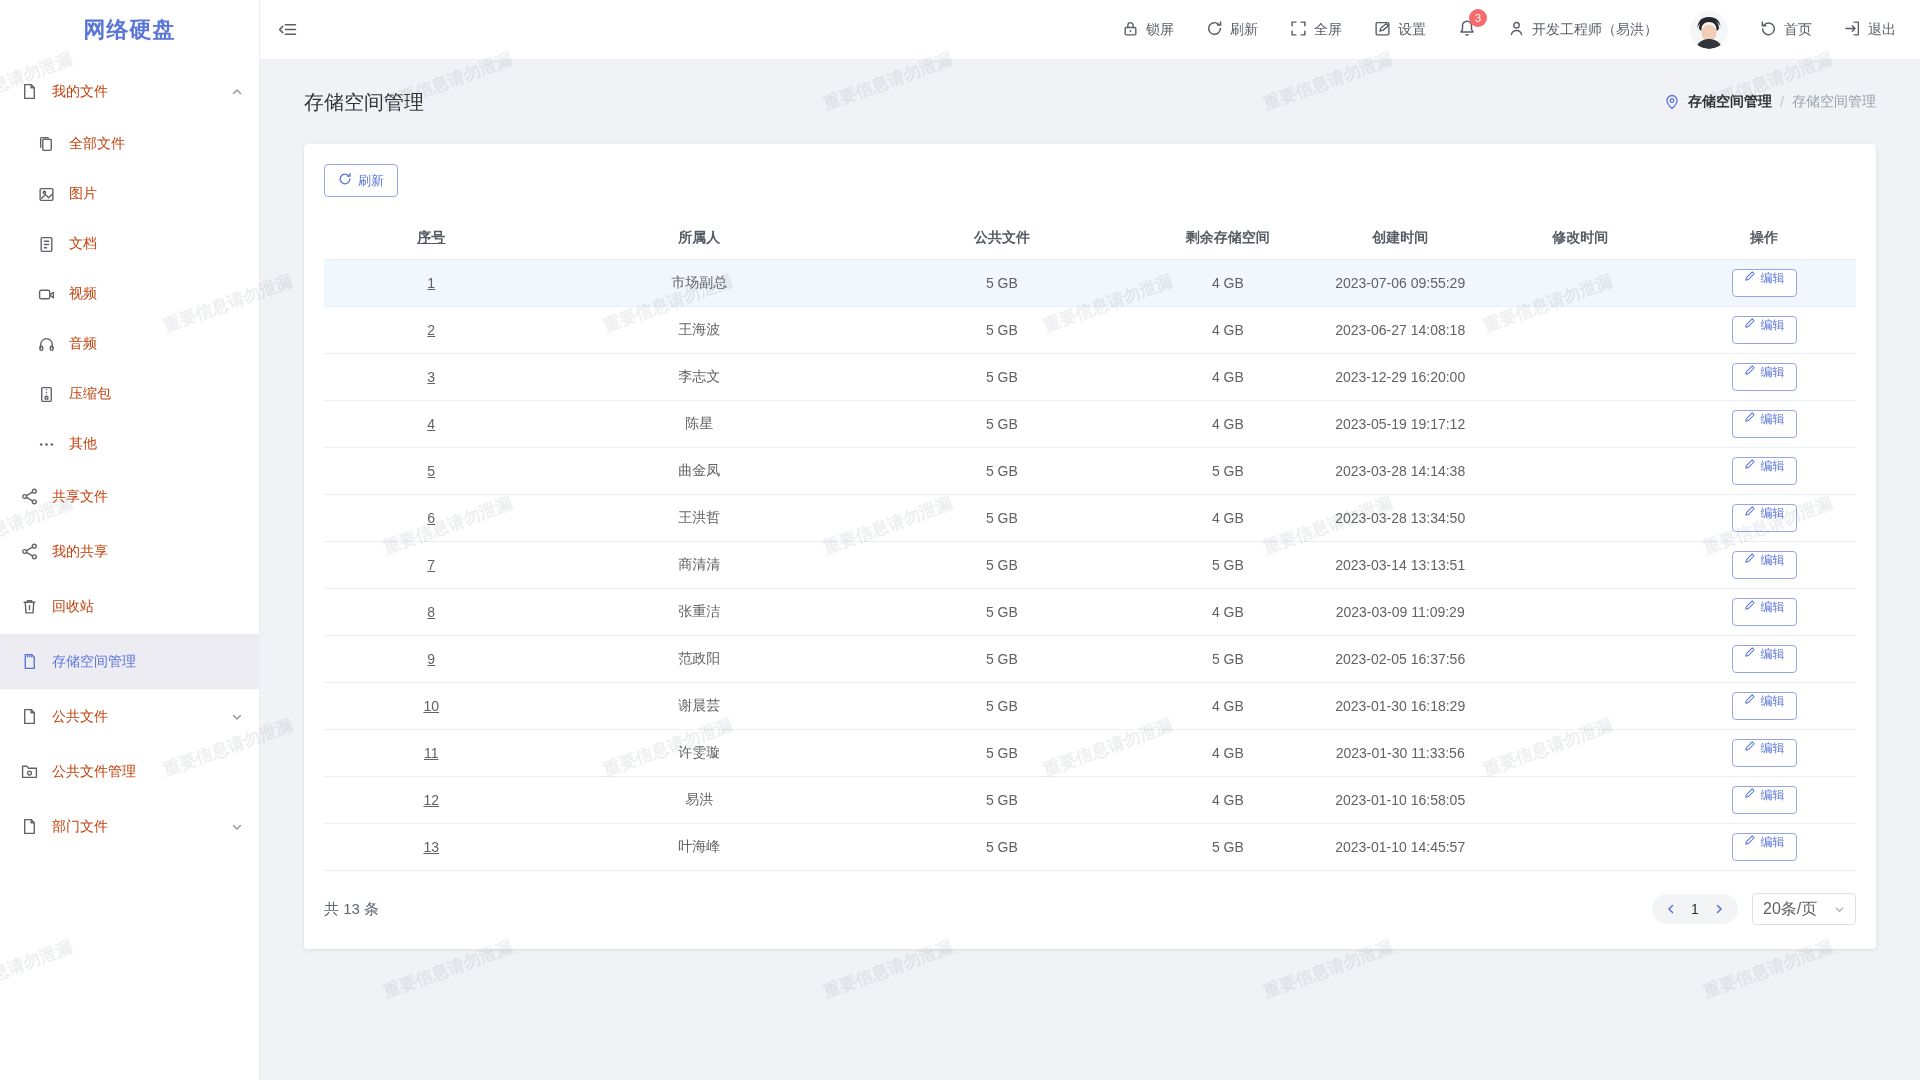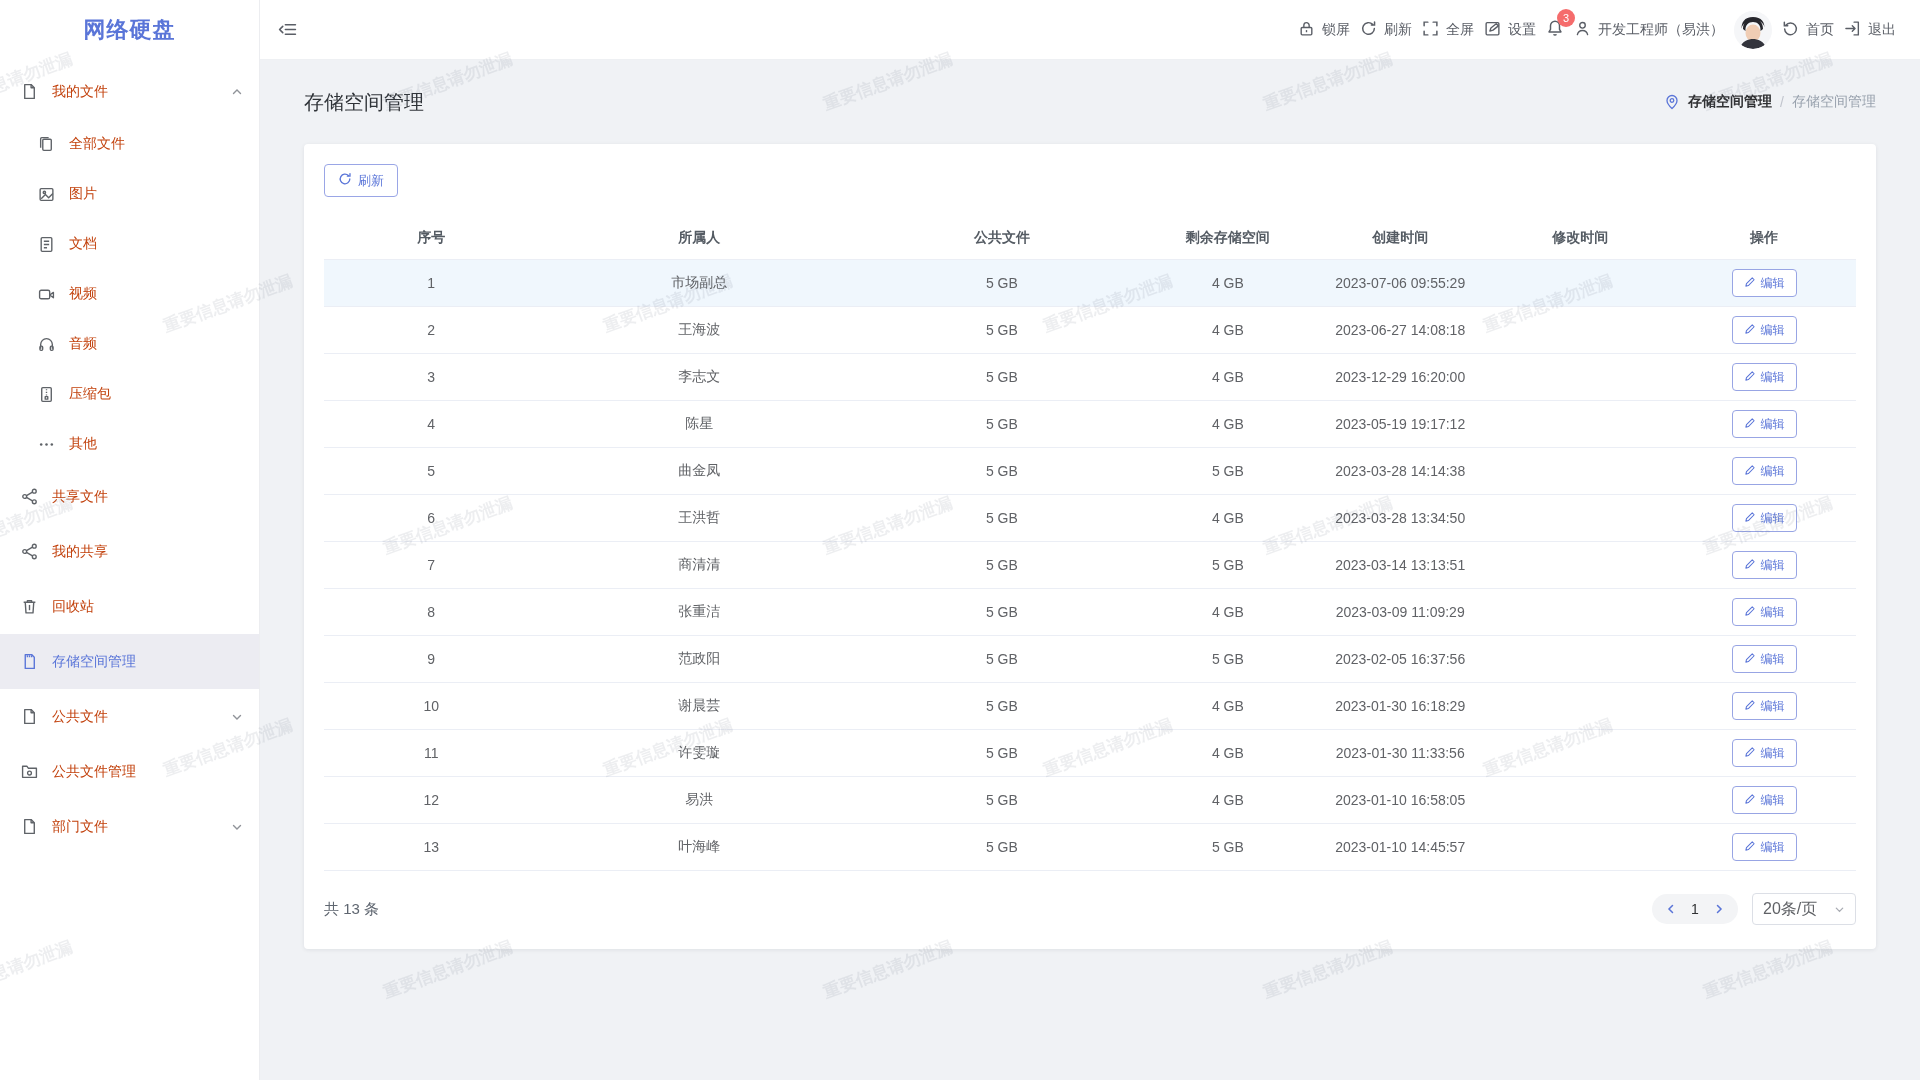--- a/index.html
+++ b/index.html
@@ -31,21 +31,21 @@
   .menu-item.active { background:#ececf2; color:var(--accent); }
   .menu-item.active .mi-icon { color:var(--accent); }
 
   
   .main { flex:1; display:flex; flex-direction:column; height:100%; }
   .navbar {
     height:60px; background:#fff; display:flex; align-items:center;
     padding:0 24px 0 18px; border-bottom:1px solid #eef0f3;
   }
   .collapse-btn { color:#5a5e66; display:flex; cursor:pointer; }
-  .nav-right { margin-left:auto; display:flex; align-items:center; gap:10px; }
+  .nav-right { margin-left:auto; display:flex; align-items:center; gap:32px; }
   .nav-link { display:flex; align-items:center; gap:7px; color:#5a5e66; font-size:14px; cursor:pointer; }
   .nav-link svg { color:#5a5e66; }
   .bell-wrap { position:relative; display:flex; cursor:pointer; color:#5a5e66; }
   .badge {
     position:absolute; top:-10px; right:-11px; background:var(--badge); color:#fff;
     font-size:11px; min-width:18px; height:18px; border-radius:9px;
     display:flex; align-items:center; justify-content:center; padding:0 4px;
   }
   .avatar { width:38px; height:38px; border-radius:50%; overflow:hidden; background:#f7f7f8; cursor:pointer; }
 
@@ -80,30 +80,30 @@
   .search-input::placeholder { color:#c0c4cc; }
   .btn-search {
     width:46px; height:36px; background:#fff; border:1px solid #dcdfe6; border-left:none;
     border-radius:0 4px 4px 0; display:flex; align-items:center; justify-content:center;
     color:#8a9099; cursor:pointer;
   }
 
   table { width:100%; border-collapse:collapse; table-layout:fixed; }
   th { padding:12px 8px; font-size:14px; color:#545b63; font-weight:bold; border-bottom:1px solid #ebeef5; text-align:center; }
   td { padding:0 8px; height:47px; font-size:14px; color:#606266; border-bottom:1px solid #ebeef5; text-align:center; }
-  th:nth-child(1), td:nth-child(1) { width:14%; }
+  th:nth-child(1), td:nth-child(1) { width:14%;text-decoration:underline; }
   th:nth-child(2), td:nth-child(2) { width:21%; }
   th:nth-child(3), td:nth-child(3) { width:18.5%; }
   th:nth-child(4), td:nth-child(4) { width:11%; }
   th:nth-child(5), td:nth-child(5) { width:11.5%; }
   th:nth-child(6), td:nth-child(6) { width:12%; }
   th:nth-child(7), td:nth-child(7) { width:12%; }
   tr.hl td { background:#f0f7fd; }
   .btn-edit {
-    display:inline-flex; align-items:center; gap:5px; height:28px; padding:0 11px;
+    display:inline-flex; gap:5px; height:28px; padding:0 11px;
     background:#fff; border:1px solid #98a5e4; border-radius:4px; color:var(--accent);
     font-size:12px; cursor:pointer; font-family:inherit;
   }
 
   .pager-row { display:flex; align-items:center; margin-top:22px; }
   .total-text { color:#5f6670; font-size:15px; }
   .pager-right { margin-left:auto; display:flex; align-items:center; gap:14px; }
   .pager {
     display:flex; align-items:center; background:#f3f4f6; border-radius:16px;
     height:30px; padding:0 6px;

